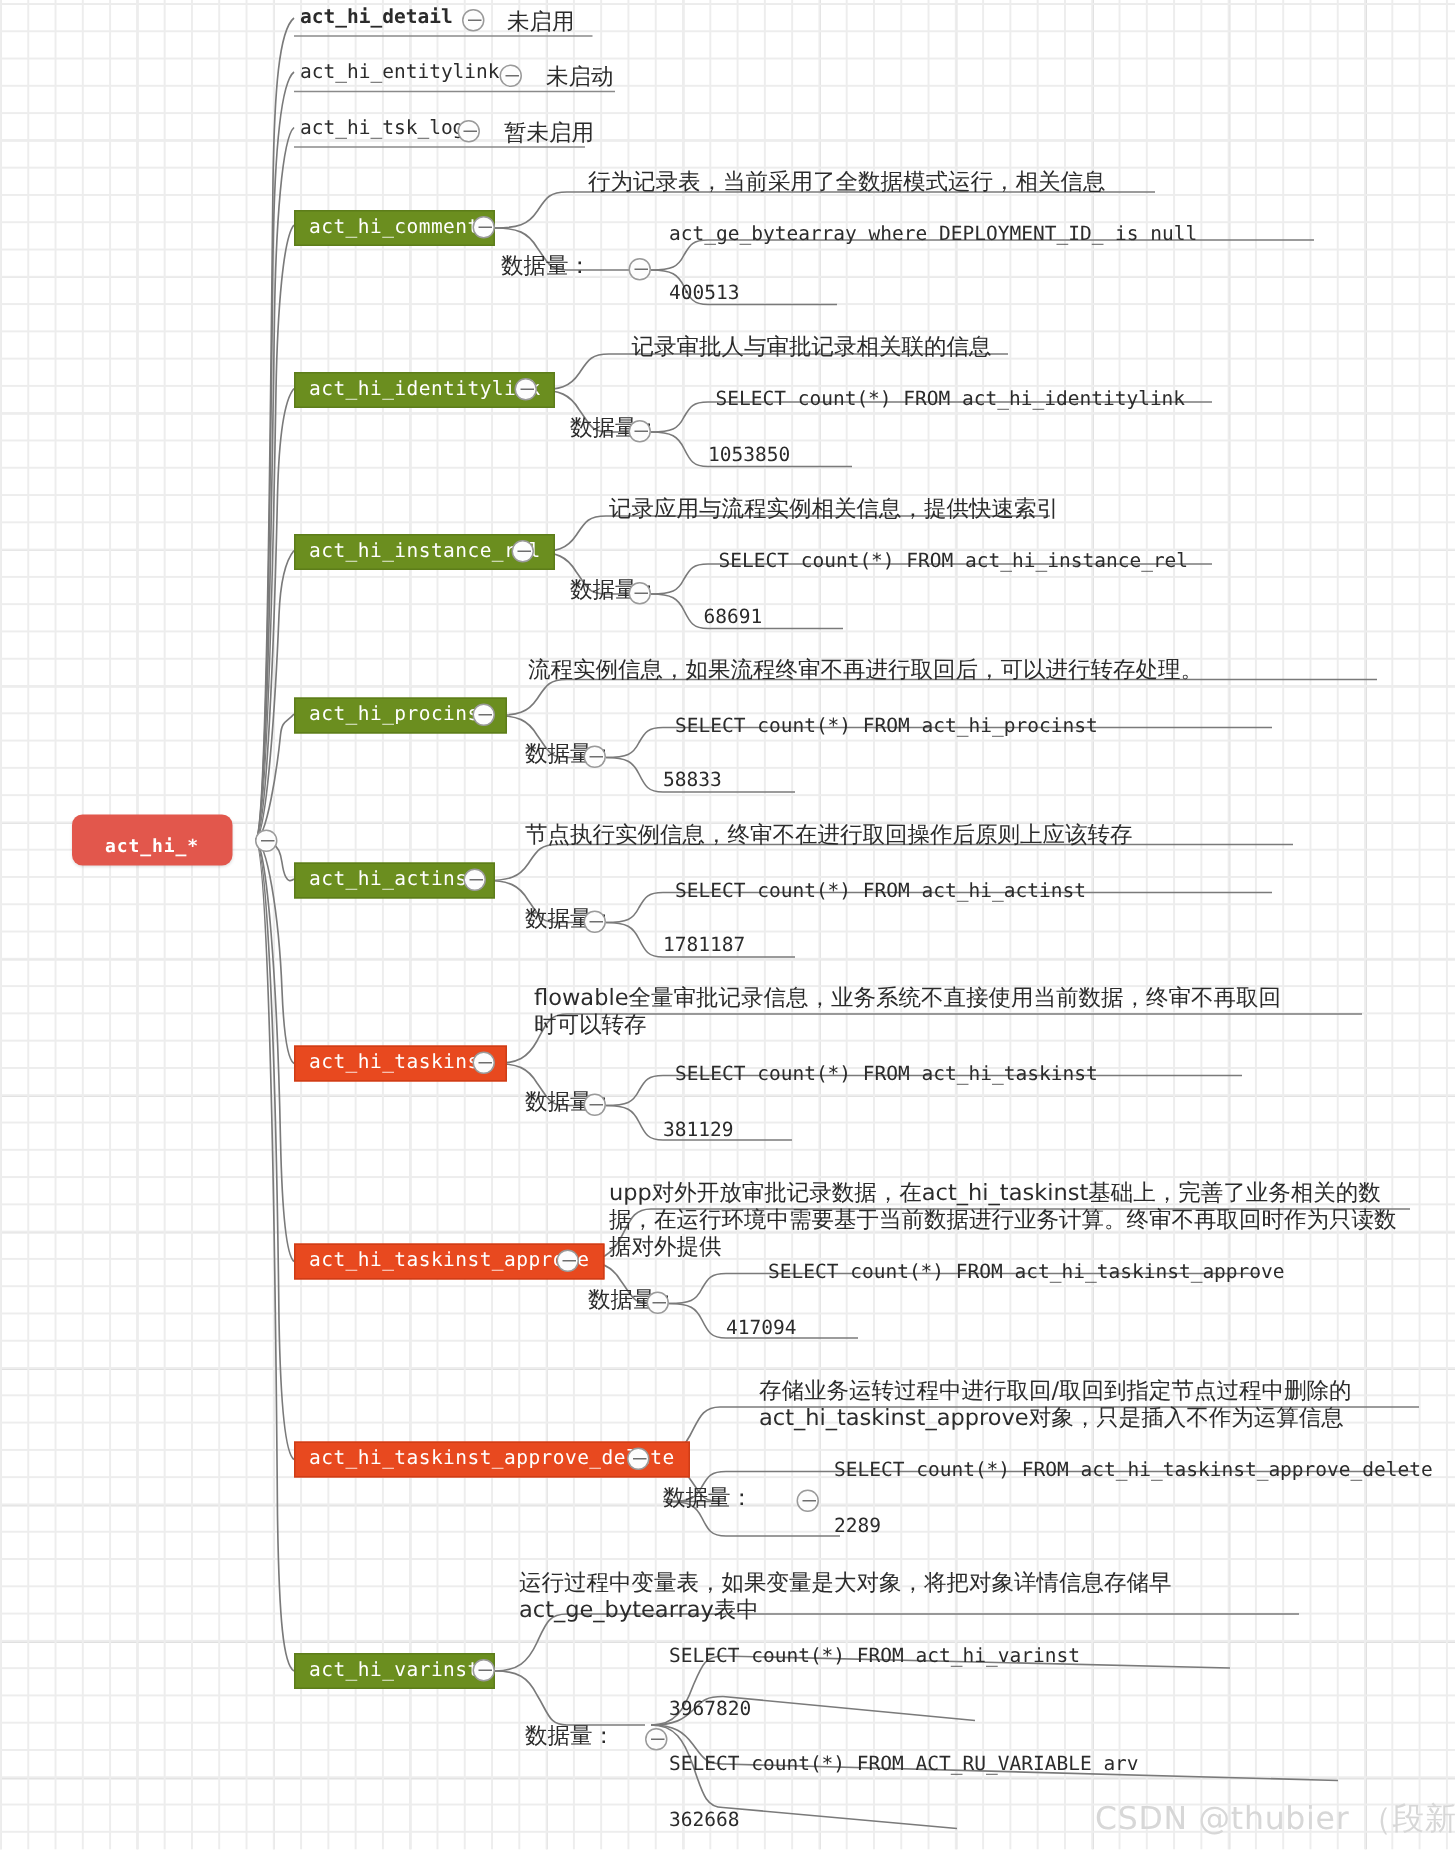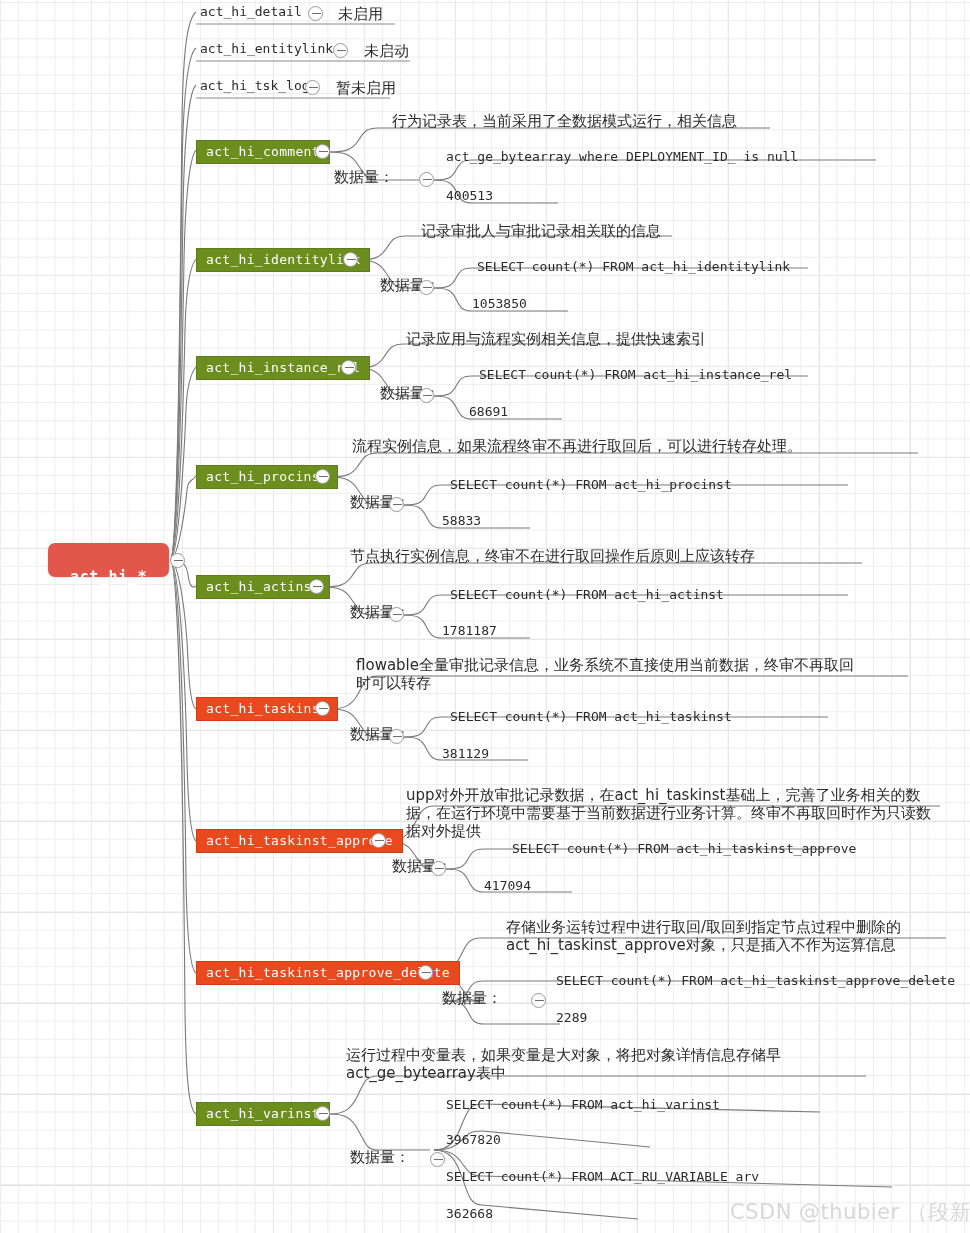--- a/index.html
+++ b/index.html
@@ -36,22 +36,22 @@
     line-height:22px;
     height:24px;
     padding:0 9px;
     border:1px solid rgba(0,0,0,.18);
     letter-spacing:.3px;
   }
   .box.green{background:#6b8e1f;border-color:#5d7d1a;}
   .box.orange{background:#e8491f;border-color:#cf3d16;}
   .box.root{
     background:#e2574c;border:none;border-radius:7px;
-    height:34px;line-height:34px;font-size:15px;font-weight:bold;
-    padding:17px 22px;letter-spacing:.6px;
+    height:34px;line-height:34px;font-size:12px;font-weight:bold;
+    padding:4px 22px;letter-spacing:.6px;
     box-shadow:0 1px 2px rgba(0,0,0,.12);
   }
 
   
   .plain{
     color:#2b2b2b;
     font-size:13px;
     line-height:18px;
     font-family:"DejaVu Sans Mono","Liberation Mono",monospace;
   }
@@ -199,21 +199,21 @@
       <path d="M434,1150 C450,1150 456,1155 462,1163 C468,1171 470,1176 482,1176"></path>
       <path d="M482,1176 L892,1187"></path>
       <path d="M434,1150 C450,1150 456,1160 462,1177 C468,1194 470,1205 482,1205"></path>
       <path d="M482,1205 L638,1219"></path>
     </g>
   </svg>
 
   <div class="node box root" style="left:48px;top:543px;">act_hi_*</div>
   <div class="toggle" style="left:170px;top:553px;"></div>
 
-  <div class="node plain" style="left:200px;top:3px;">act_hi_detail</div>
+  <div class="node plain" style="left:200px;top:3px;font-weight:bold;">act_hi_detail</div>
   <div class="toggle" style="left:308px;top:6px;"></div>
   <div class="node label-cjk" style="left:338px;top:5px;">未启用</div>
 
   <div class="node plain" style="left:200px;top:40px;">act_hi_entitylink</div>
   <div class="toggle" style="left:333px;top:43px;"></div>
   <div class="node label-cjk" style="left:364px;top:42px;">未启动</div>
 
   <div class="node plain" style="left:200px;top:77px;">act_hi_tsk_log</div>
   <div class="toggle" style="left:305px;top:80px;"></div>
   <div class="node label-cjk" style="left:336px;top:79px;">暂未启用</div>

